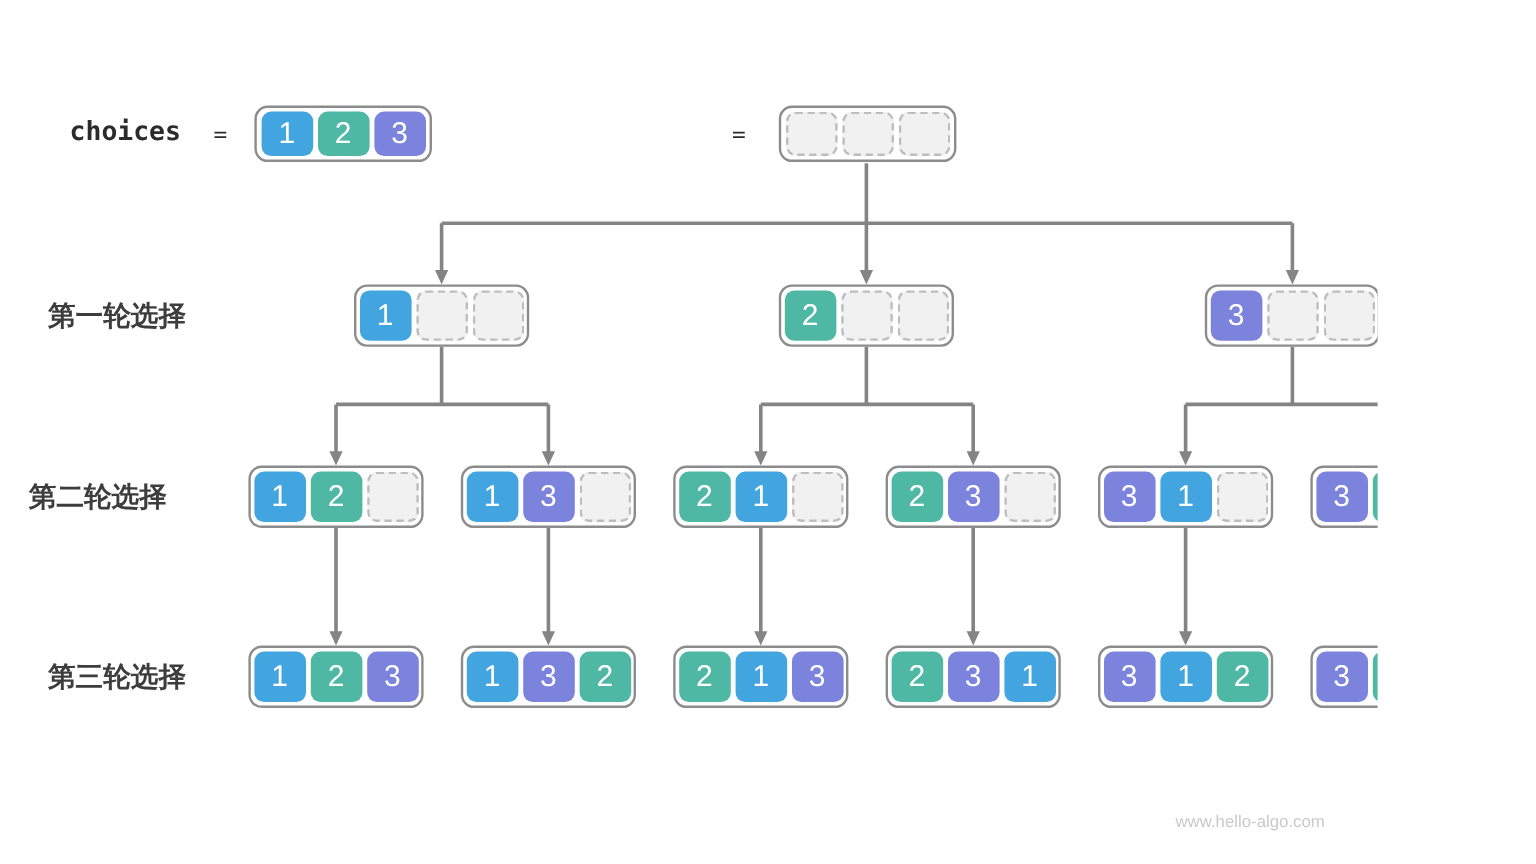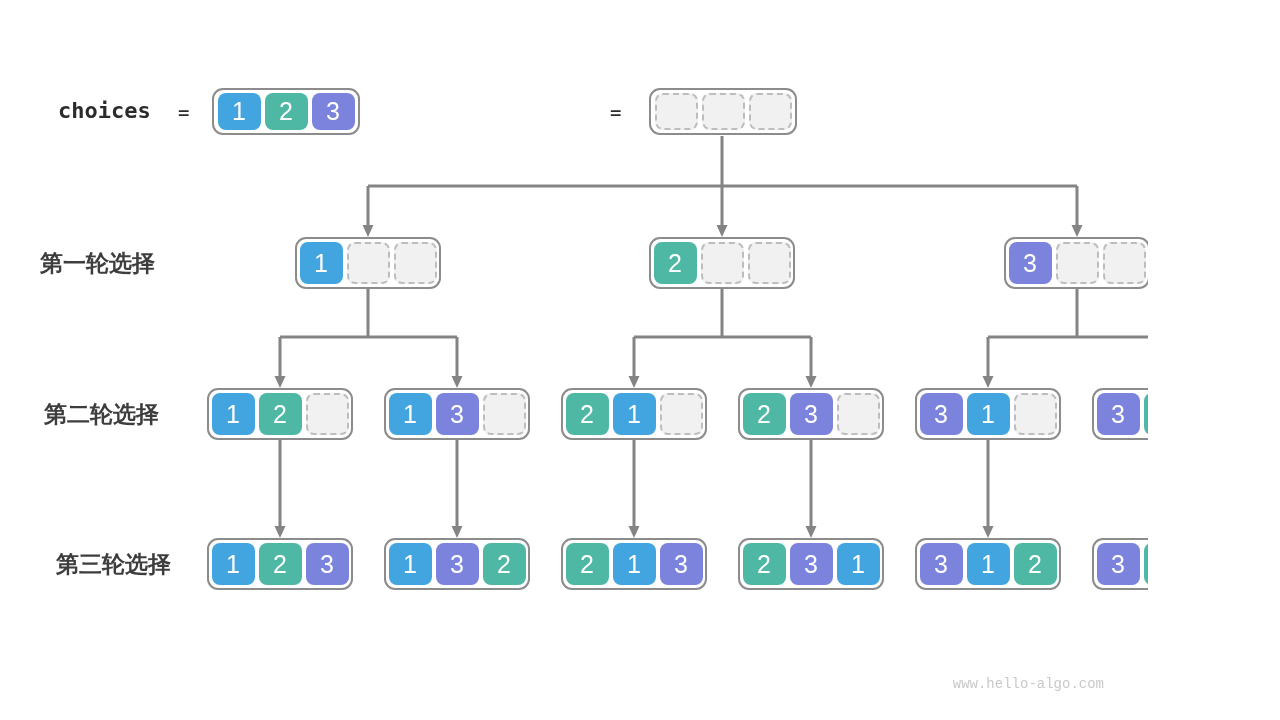--- a/index.html
+++ b/index.html
@@ -16,21 +16,21 @@
   .abox{position:absolute;box-sizing:border-box;display:flex;align-items:center;justify-content:center;
         gap:4px;width:146px;height:52px;border:2px solid var(--box_border);border-radius:11px;background:#fff;}
   .abox.hdr{width:148px;height:47px;}
   .cell{box-sizing:border-box;width:43px;height:42px;border-radius:8px;display:flex;
         align-items:center;justify-content:center;font-size:25px;color:var(--cell_text);}
   .abox.hdr .cell{height:37px;}
   .cell.f1{background:var(--v1);}
   .cell.f2{background:var(--v2);}
   .cell.f3{background:var(--v3);}
   .cell.empty{background:var(--empty_fill);border:2px dashed var(--empty_border);}
-  .watermark{position:absolute;right:44px;top:676px;font-family:Liberation Mono, monospace;
+  .watermark{position:absolute;right:44px;top:676px;font-family:Liberation Sans, sans-serif;
              font-size:14px;color:var(--watermark_text);text-align:center;}
 </style>
 </head>
 <body>
 
 <div id="canvas">
 
   <svg class="connectors" width="1280" height="720">
 
     <path d="M722 136 V186 M368 186 H1077 M368 186 V226 M722 186 V226 M1077 186 V226"></path>
@@ -67,22 +67,22 @@
 
   <div class="hdr-label" style="left:524px;top:98px"></div>
   <div class="eq" style="left:610px;top:100px">=</div>
   <div class="abox hdr" style="left:649px;top:88px">
     <span class="cell empty"></span>
     <span class="cell empty"></span>
     <span class="cell empty"></span>
   </div>
 
   <div class="row-label" style="left:40px;top:250px">第一轮选择</div>
-  <div class="row-label" style="left:44px;top:401px">第二轮选择</div>
-  <div class="row-label" style="left:56px;top:551px">第三轮选择</div>
+  <div class="row-label" style="left:24px;top:401px">第二轮选择</div>
+  <div class="row-label" style="left:40px;top:551px">第三轮选择</div>
 
   <div class="abox" style="left:295px;top:237px">
     <span class="cell f1">1</span>
     <span class="cell empty"></span>
     <span class="cell empty"></span>
   </div>
   <div class="abox" style="left:649px;top:237px">
     <span class="cell f2">2</span>
     <span class="cell empty"></span>
     <span class="cell empty"></span>

